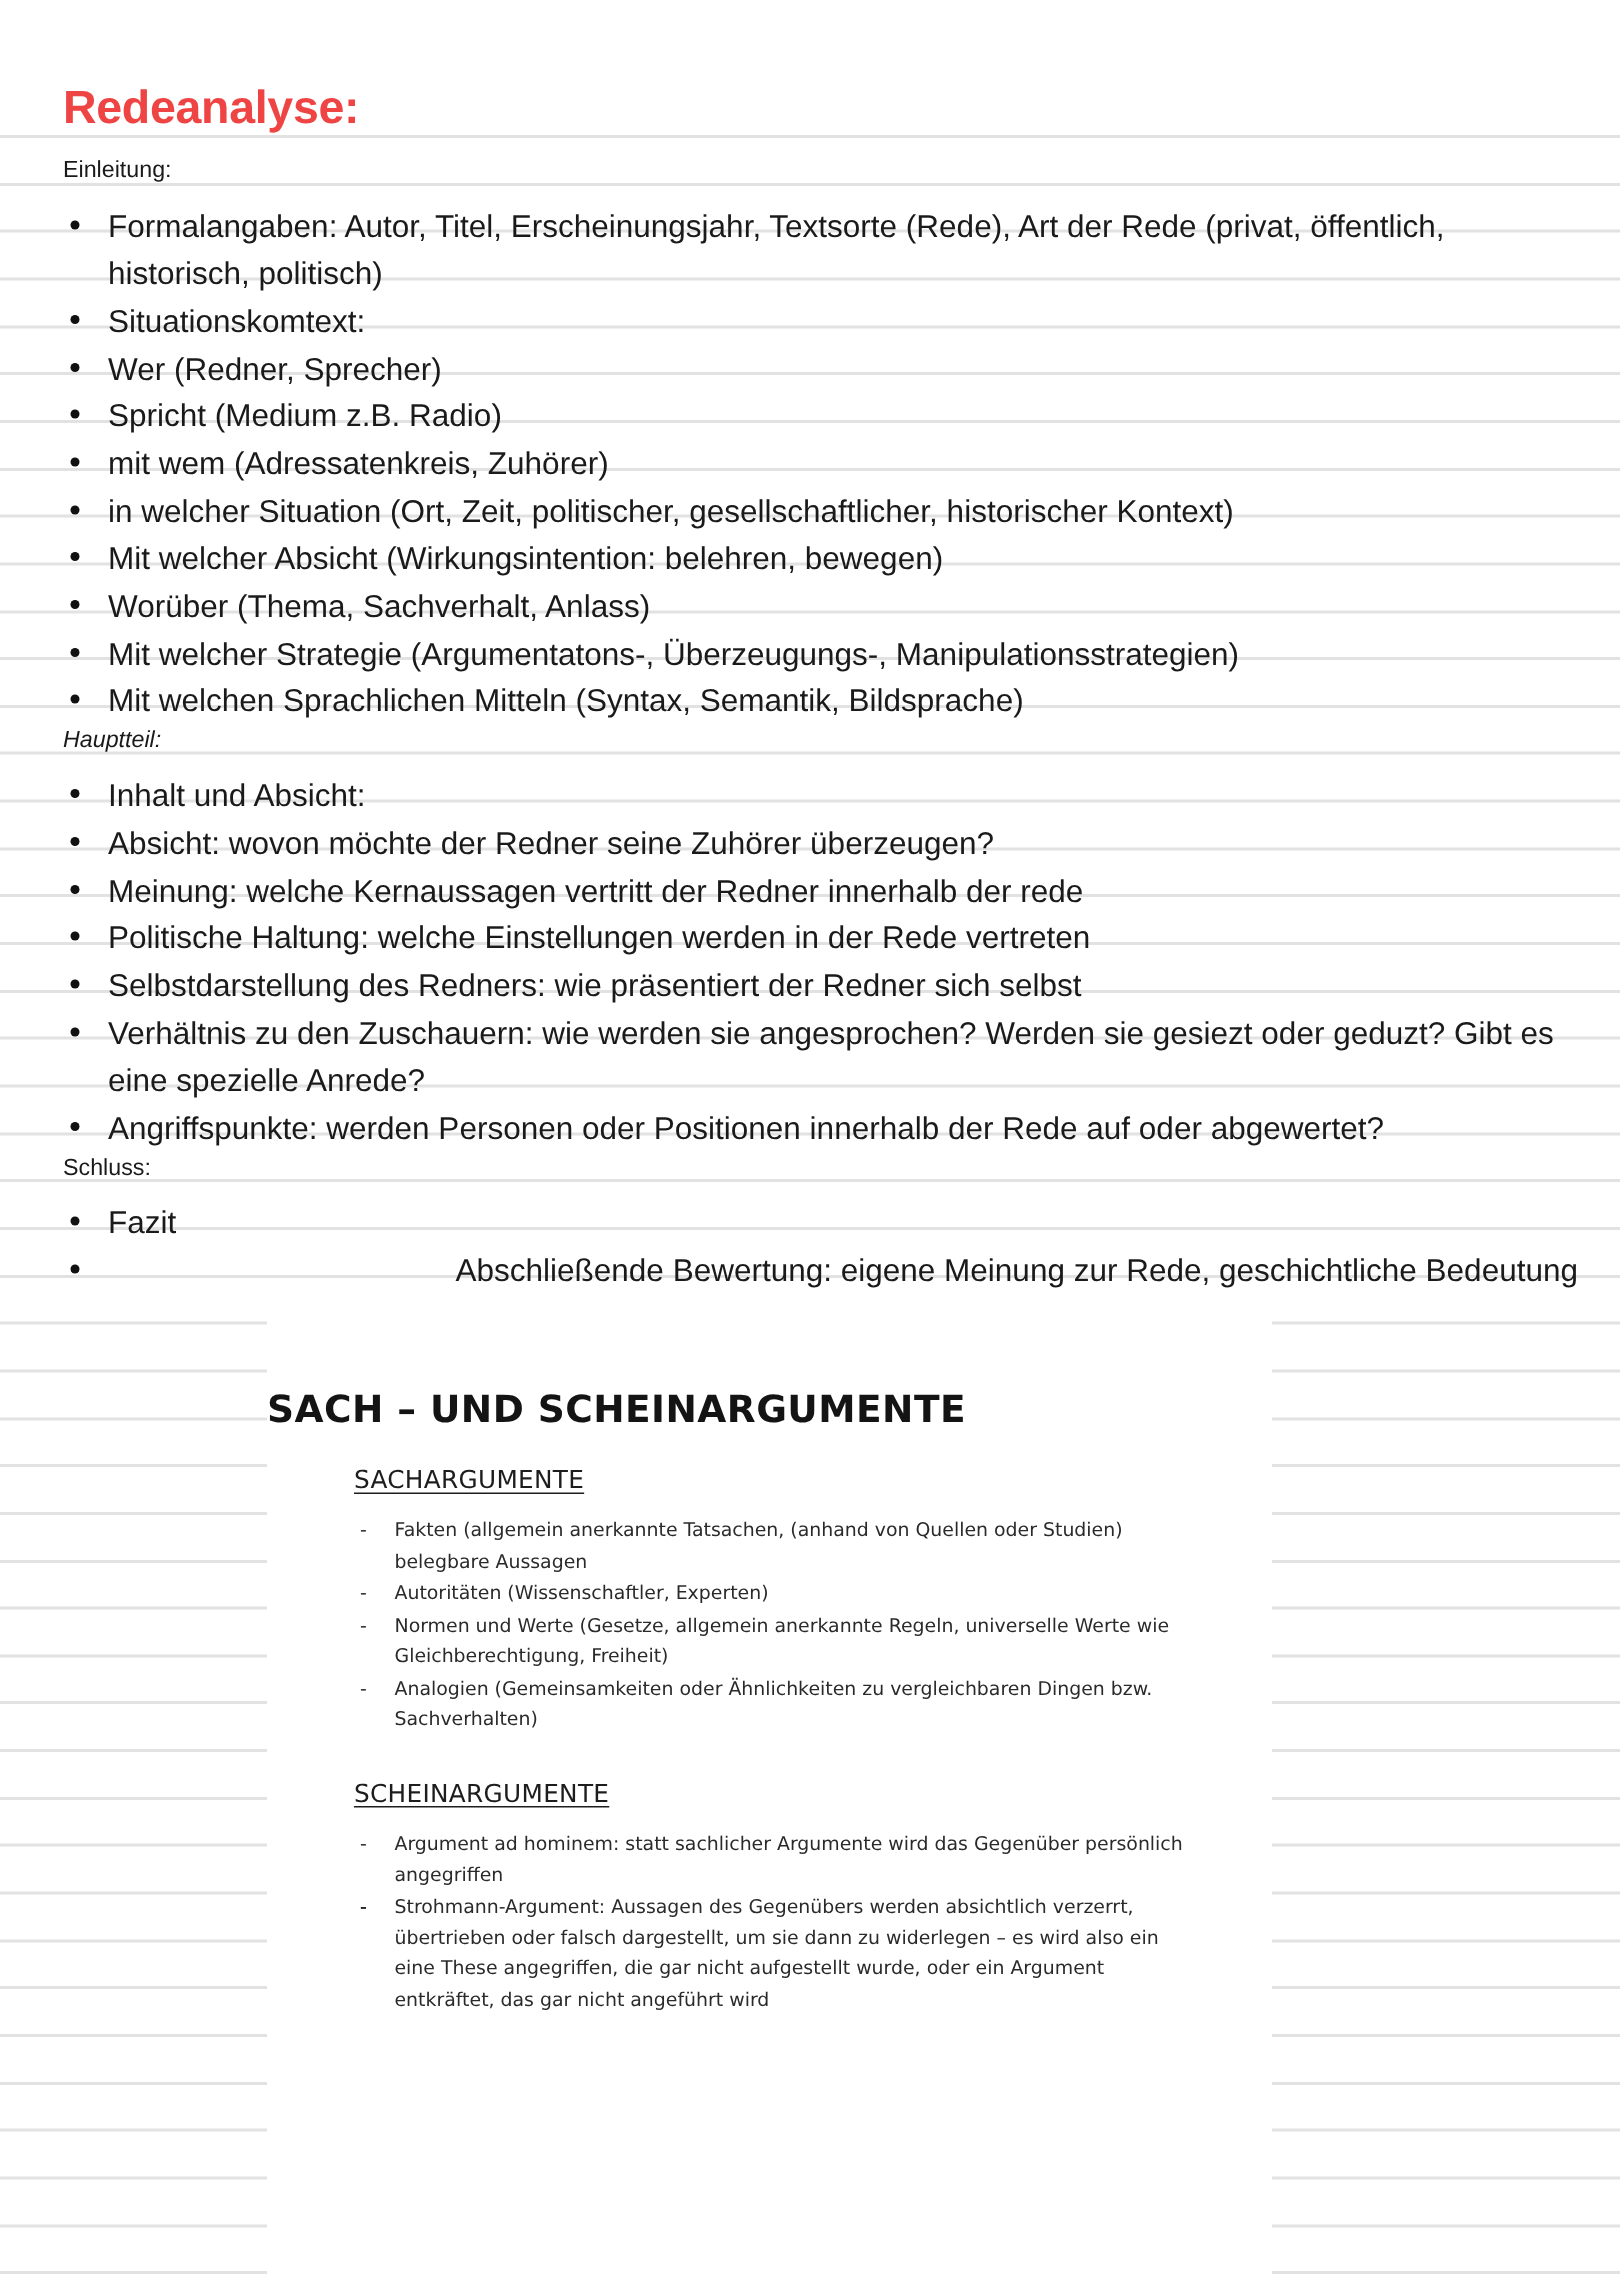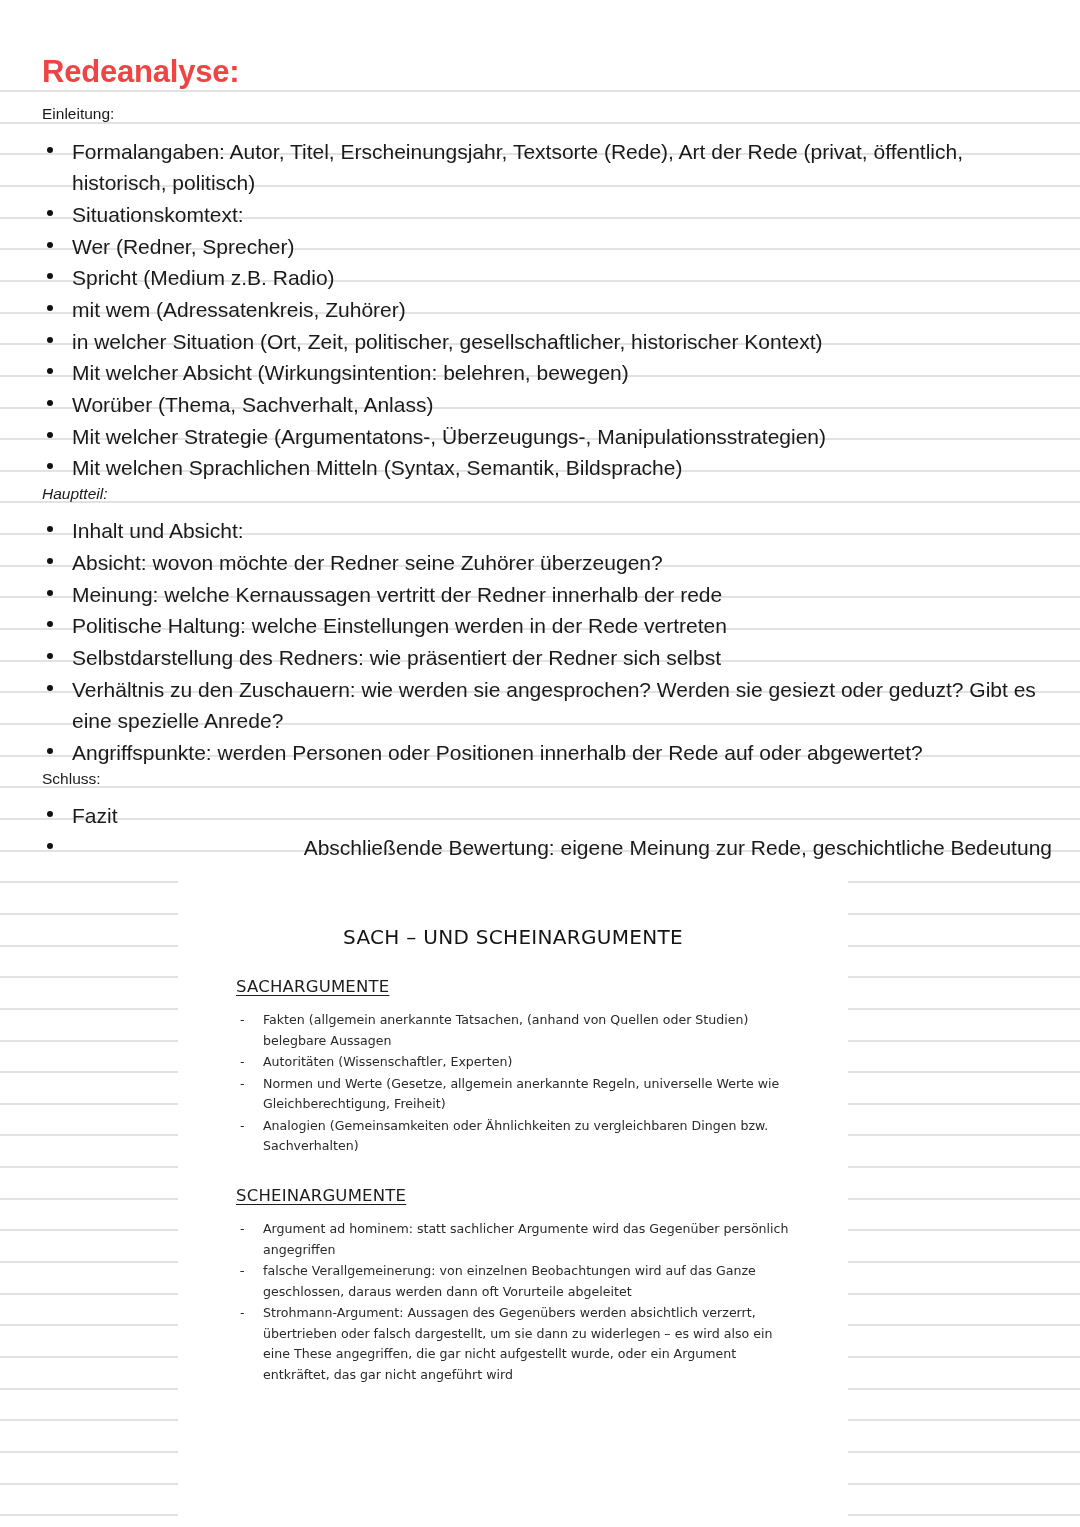--- a/index.html
+++ b/index.html
@@ -101,23 +101,22 @@
     width: 670px;
     z-index: 3;
     font-family: "DejaVu Sans", sans-serif;
     color: #232323;
   }
   #pasted-title {
     position: absolute;
     left: 0;
     top: 53px;
     width: 670px;
-    text-align: center;
-    font-size: 20px;
-    font-weight: normal;
+    font-size: 25px;
+    font-weight: bold;
     letter-spacing: 0.3px;
     color: #141414;
   }
   .sub-head {
     position: absolute;
     left: 58px;
     font-size: 16.5px;
     font-weight: normal;
     color: #1d1d1d;
     text-decoration: underline;
@@ -291,18 +290,18 @@
       <div class="arg-list" style="top: 138px;">
         <div class="arg-item"><span class="dash">-</span><span>Fakten (allgemein anerkannte Tatsachen, (anhand von Quellen oder Studien) belegbare Aussagen</span></div>
         <div class="arg-item"><span class="dash">-</span><span>Autoritäten (Wissenschaftler, Experten)</span></div>
         <div class="arg-item"><span class="dash">-</span><span>Normen und Werte (Gesetze, allgemein anerkannte Regeln, universelle Werte wie Gleichberechtigung, Freiheit)</span></div>
         <div class="arg-item"><span class="dash">-</span><span>Analogien (Gemeinsamkeiten oder Ähnlichkeiten zu vergleichbaren Dingen bzw. Sachverhalten)</span></div>
       </div>
       <div class="sub-head" style="top: 314px;">SCHEINARGUMENTE</div>
       <div class="arg-list" style="top: 347px;">
         <div class="arg-item"><span class="dash">-</span><span>Argument ad hominem: statt sachlicher Argumente wird das Gegenüber persönlich angegriffen</span></div>
         <div class="arg-item"><span class="dash">-</span></div>
-        <div class="arg-item"><span class="dash">-</span><span>falsche Verallgemeinerung: von einzelnen Beobachtungen wird auf das Ganze geschlossen, daraus werden dann oft Vorurteile abgeleitet</span></div>
+        <div class="arg-item"><span class="dash">-</span></div>
         <div class="arg-item"><span class="dash">-</span><span>Strohmann-Argument: Aussagen des Gegenübers werden absichtlich verzerrt, übertrieben oder falsch dargestellt, um sie dann zu widerlegen – es wird also ein eine These angegriffen, die gar nicht aufgestellt wurde, oder ein Argument entkräftet, das gar nicht angeführt wird</span></div>
       </div>
     </div>
 
 </div>
 
 </body></html>

